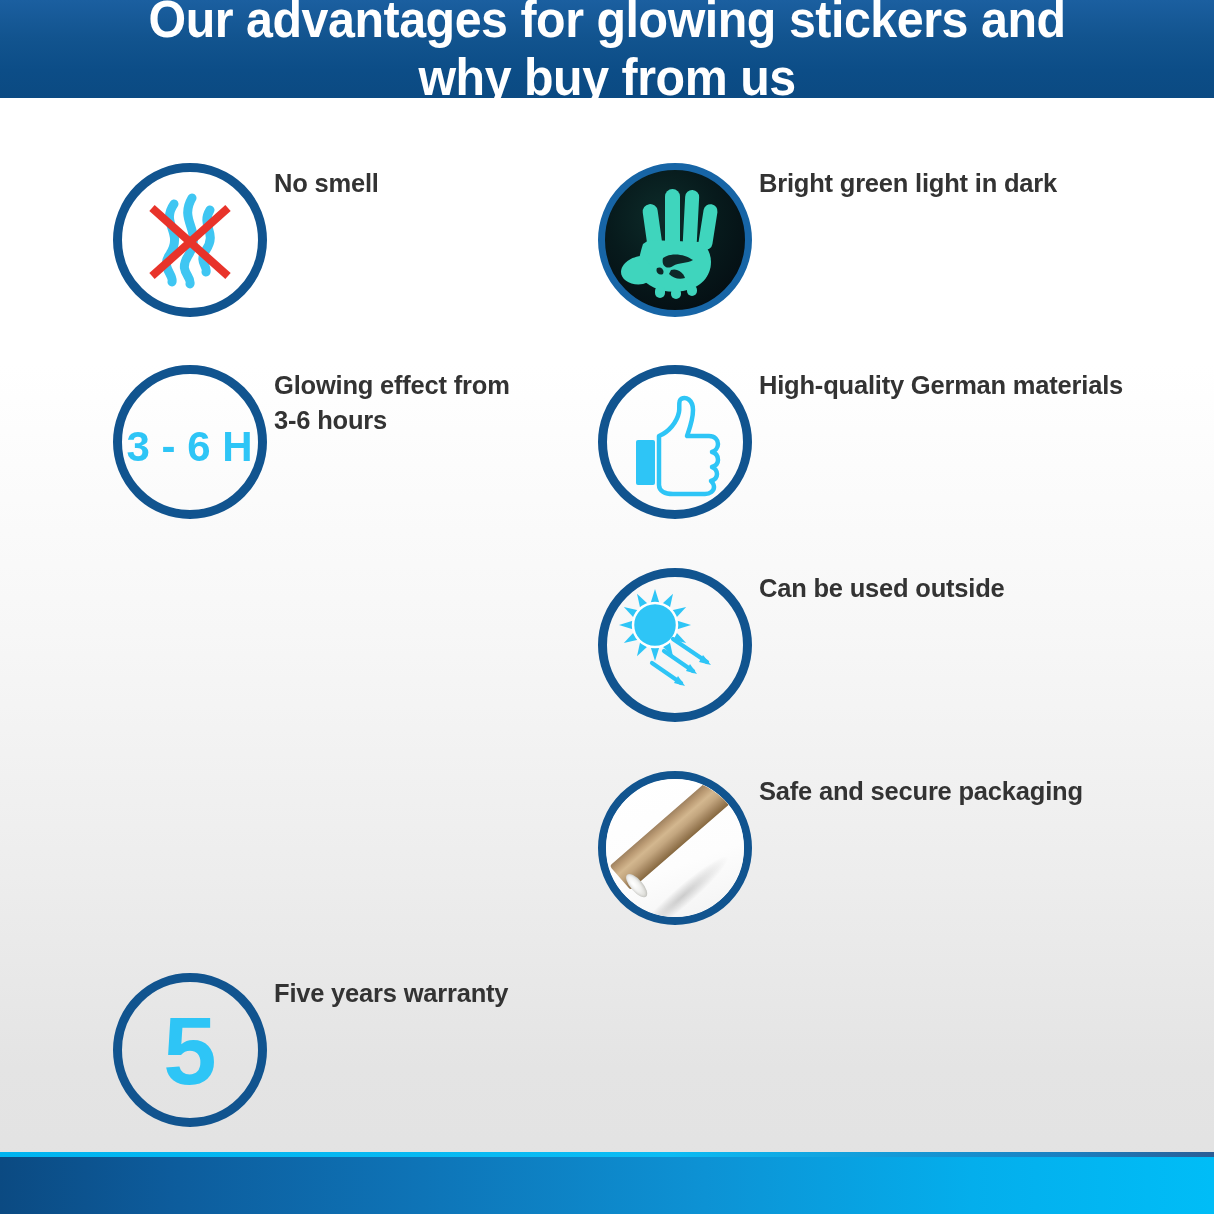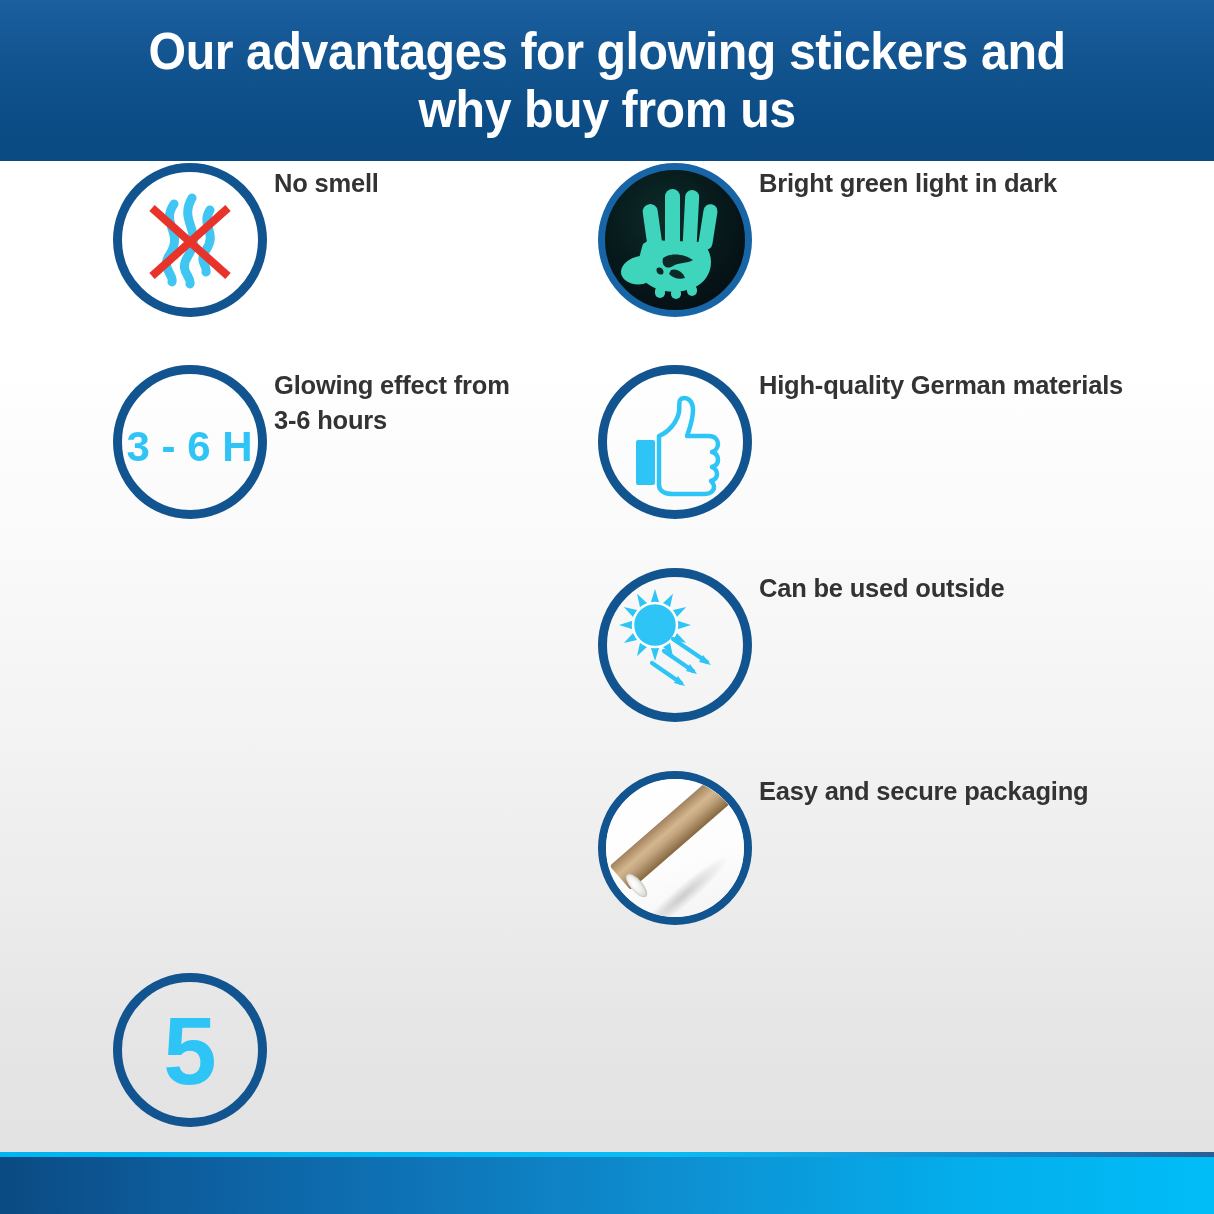--- a/index.html
+++ b/index.html
@@ -27,21 +27,21 @@
         #e4e4e4 88%,
         #e2e2e2 100%);
     overflow: hidden;
   }
 
   
   #header-banner {
     position: absolute;
     left: 0; top: 0;
     width: 1214px;
-    height: 161px;
+    height: 98px;
     background: linear-gradient(to bottom, #1b5fa0 0%, #12548f 38%, #0c4d87 72%, #0b4a82 100%);
     display: flex;
     align-items: center;
     justify-content: center;
     overflow: hidden;
   }
   #header-title {
     color: #ffffff;
     font-family: "Liberation Sans Narrow", "Liberation Sans", sans-serif;
     font-weight: 700;
@@ -455,27 +455,28 @@
 
     <div class="feature col-right row-4">
       <div class="feature-icon photo-circle">
         <div class="photo-inner">
           <div class="tube-bg"></div>
           <div class="tube-shadow"></div>
           <div class="tube-body"></div>
           <div class="tube-cap"></div>
         </div>
       </div>
-      <div class="feature-label">Easy and secure packaging</div>
+      <div class="feature-label">Safe and secure packaging</div>
     </div>
 
     <div class="feature col-left row-5">
       <div class="feature-icon ring circle-text">
         <span class="txt-5">5</span>
       </div>
+      <div class="feature-label">Five years warranty</div>
     </div>
 
 
   </div>
 
   <div id="footer-accent"></div>
   <div id="footer-banner"></div>
 
 </div>
 

